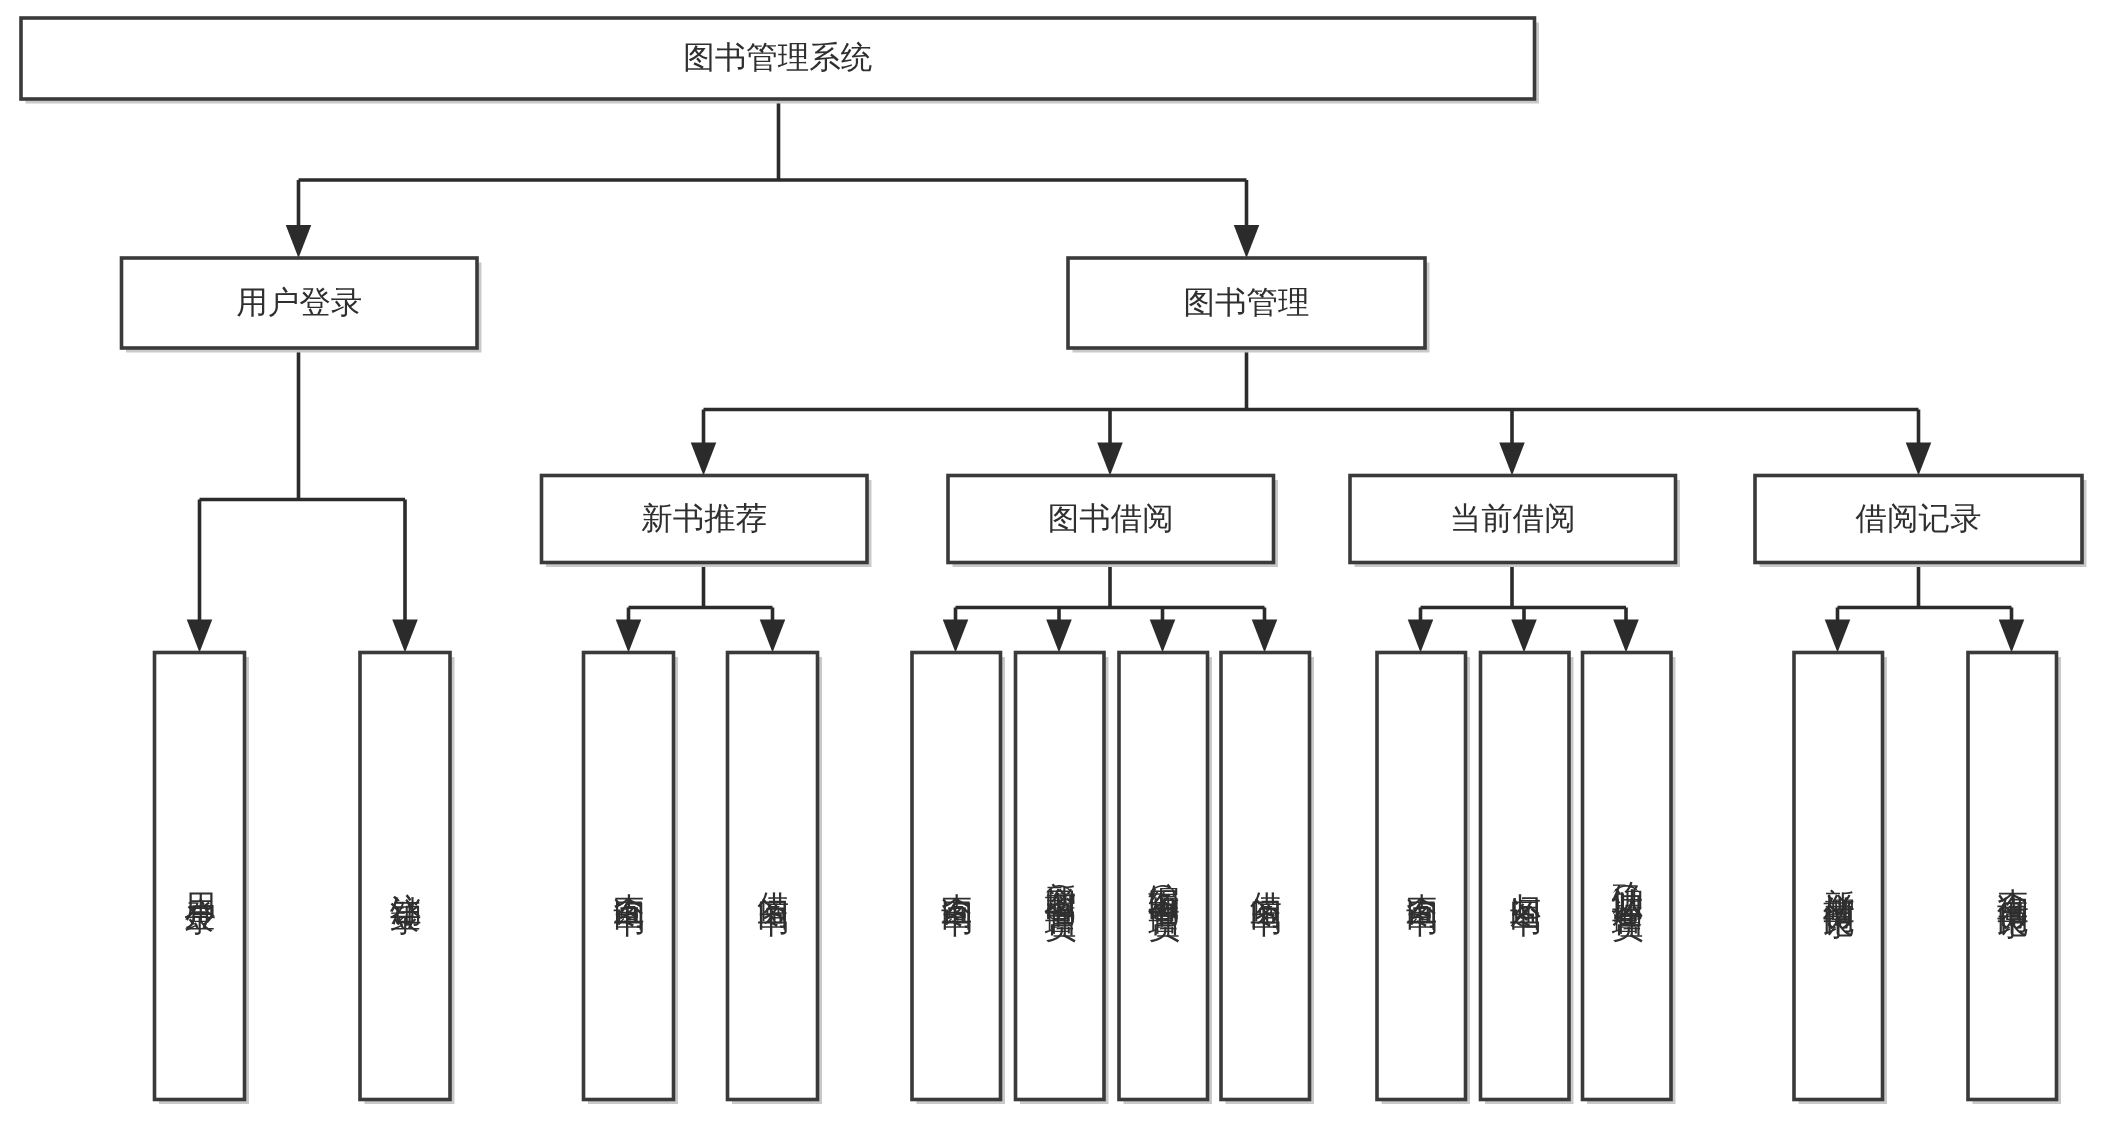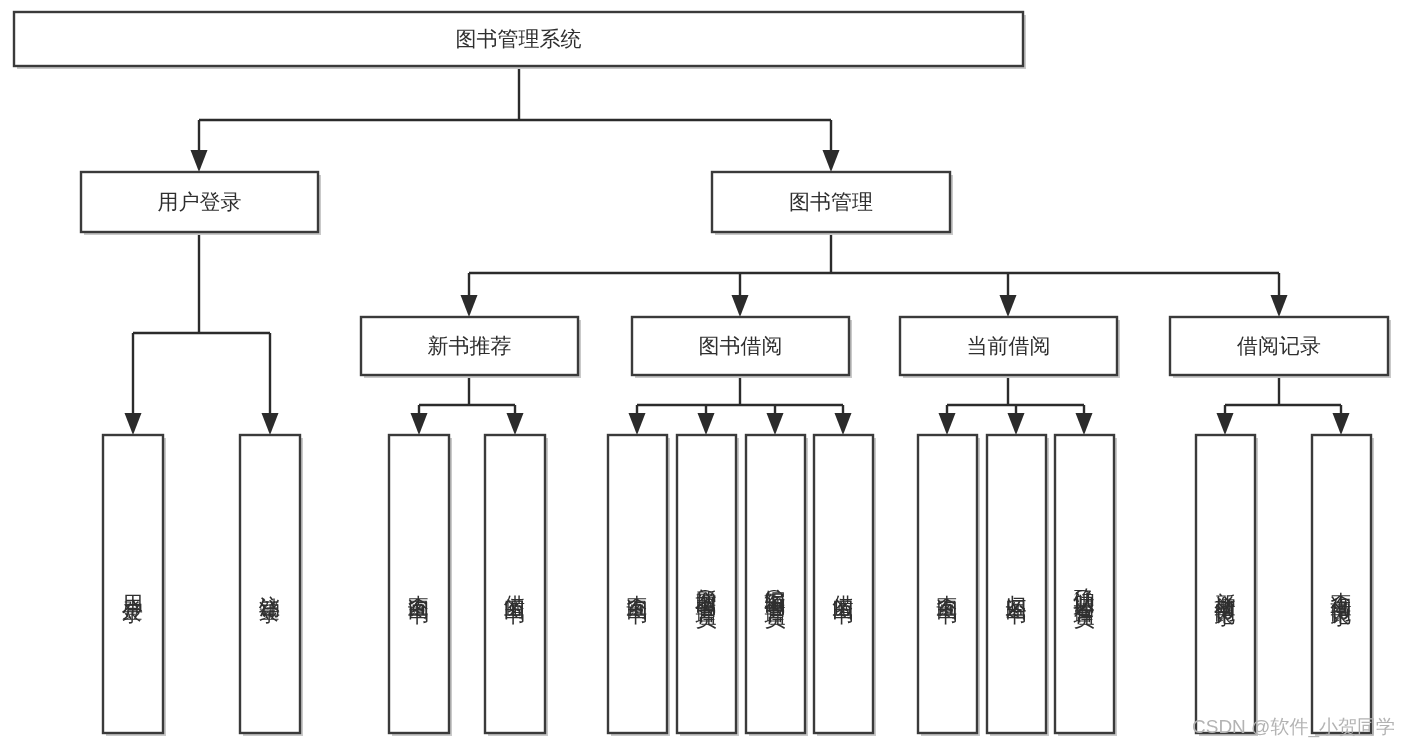--- a/index.html
+++ b/index.html
@@ -205,15 +205,14 @@
       <div class="node-label-v" style="left: 677px; top: 435px; width: 59px; height: 298px;">新增图书（管理员）</div>
       <div class="node-label-v" style="left: 746px; top: 435px; width: 59px; height: 298px;">编辑图书（管理员）</div>
       <div class="node-label-v" style="left: 814px; top: 435px; width: 59px; height: 298px;">借阅图书</div>
       <div class="node-label-v" style="left: 918px; top: 435px; width: 59px; height: 298px;">查询图书</div>
       <div class="node-label-v" style="left: 987px; top: 435px; width: 59px; height: 298px;">归还图书</div>
       <div class="node-label-v" style="left: 1055px; top: 435px; width: 59px; height: 298px;">确认归还（管理员）</div>
       <div class="node-label-v" style="left: 1196px; top: 435px; width: 59px; height: 298px;">新增借阅记录</div>
       <div class="node-label-v" style="left: 1312px; top: 435px; width: 59px; height: 298px;">查询借阅记录</div>
     </div>
 
-  <div class="watermark" style="left: 1192px; top: 714px;">CSDN @软件_小贺同学</div>
 
 </div>
 
 </body></html>

